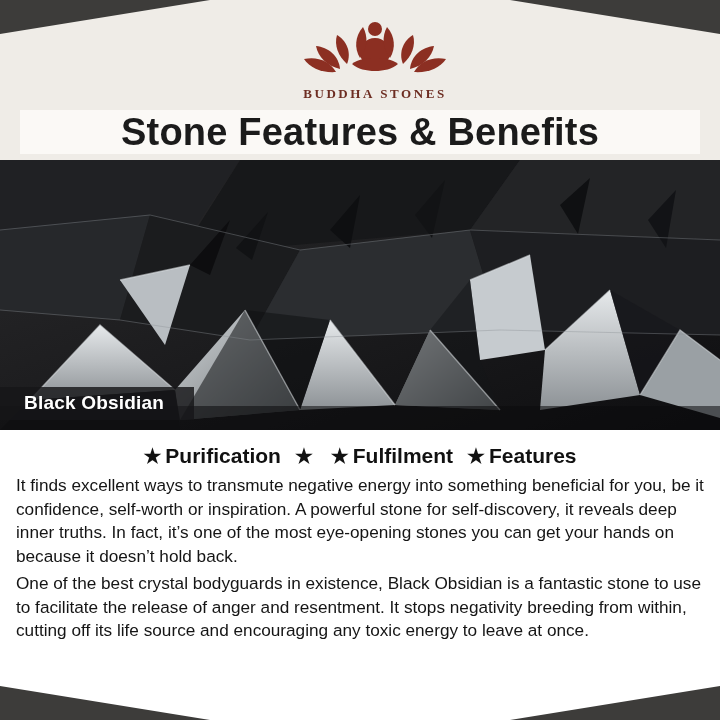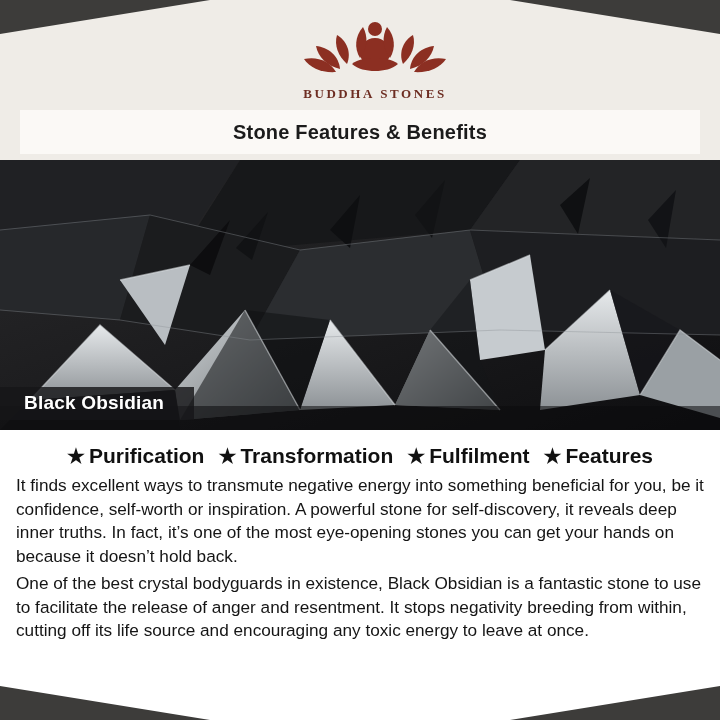--- a/index.html
+++ b/index.html
@@ -70,21 +70,21 @@
     left: 20px;
     right: 20px;
     bottom: 6px;
     height: 44px;
     background: #fbf9f6;
     display: flex;
     align-items: center;
     justify-content: center;
   }
   .title-text {
-    font-size: 20px;
+    font-size: 38px;
     font-weight: bold;
     color: #1b1b1b;
     font-family: "Liberation Sans", sans-serif;
     letter-spacing: 0.2px;
   }
 
   
   .photo {
     position: relative;
     width: 720px;
@@ -288,21 +288,20 @@
 
   <div class="content">
 
     <div class="keywords">
       <div class="kw">
         <span class="star">★</span>
         <span>Purification</span>
       </div>
       <div class="kw">
         <span class="star">★</span>
-        <span>Transformation</span>
       </div>
       <div class="kw">
         <span class="star">★</span>
         <span>Fulfilment</span>
       </div>
       <div class="kw">
         <span class="star">★</span>
         <span>Features</span>
       </div>
     </div>

